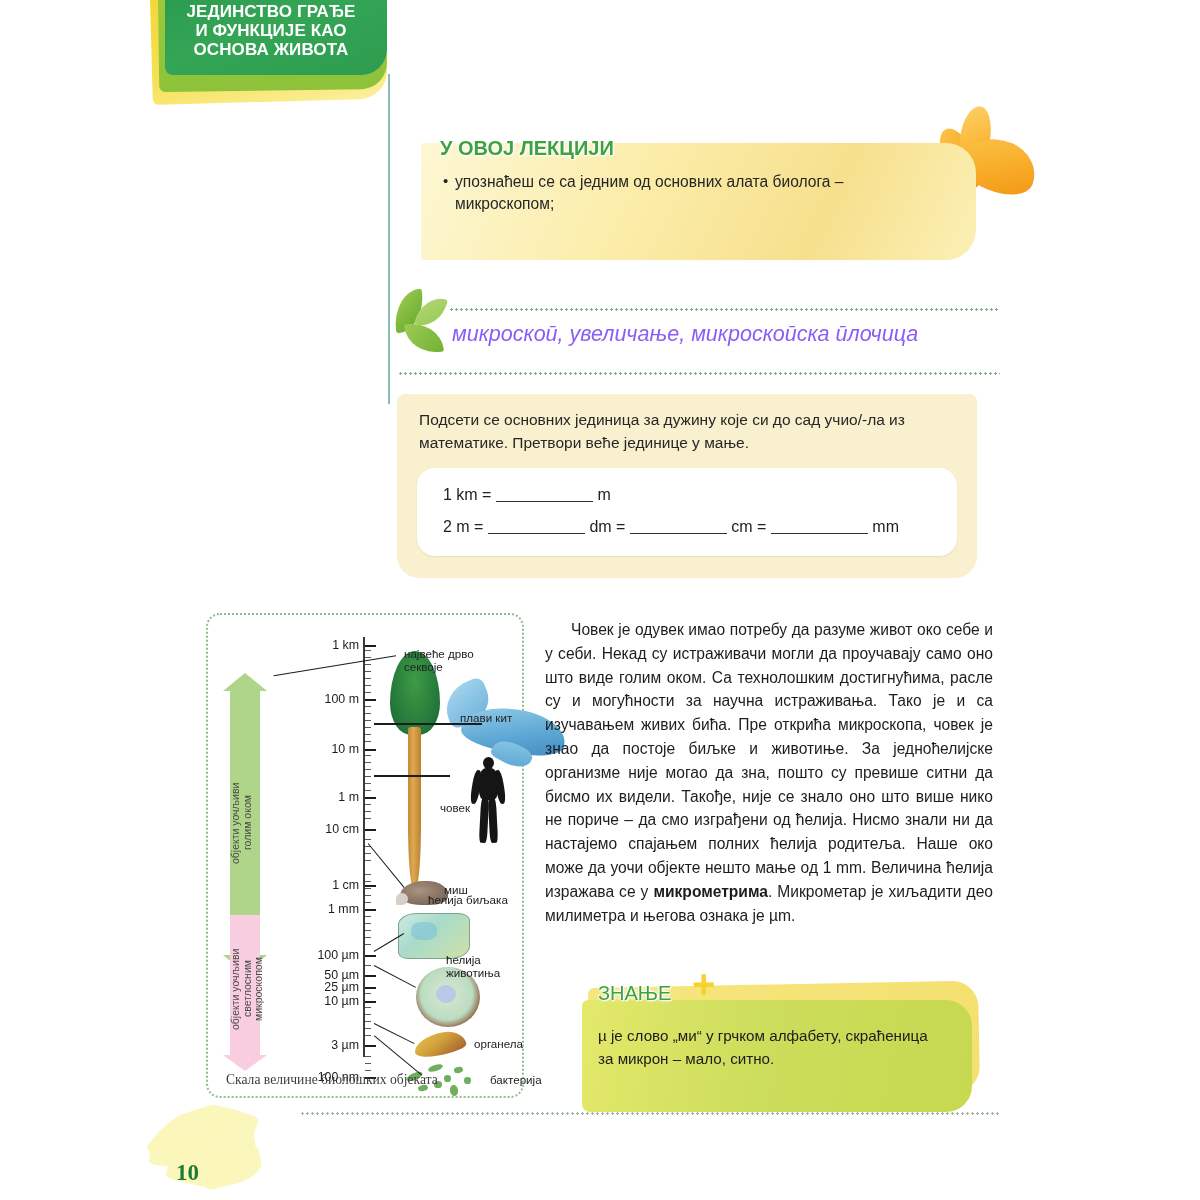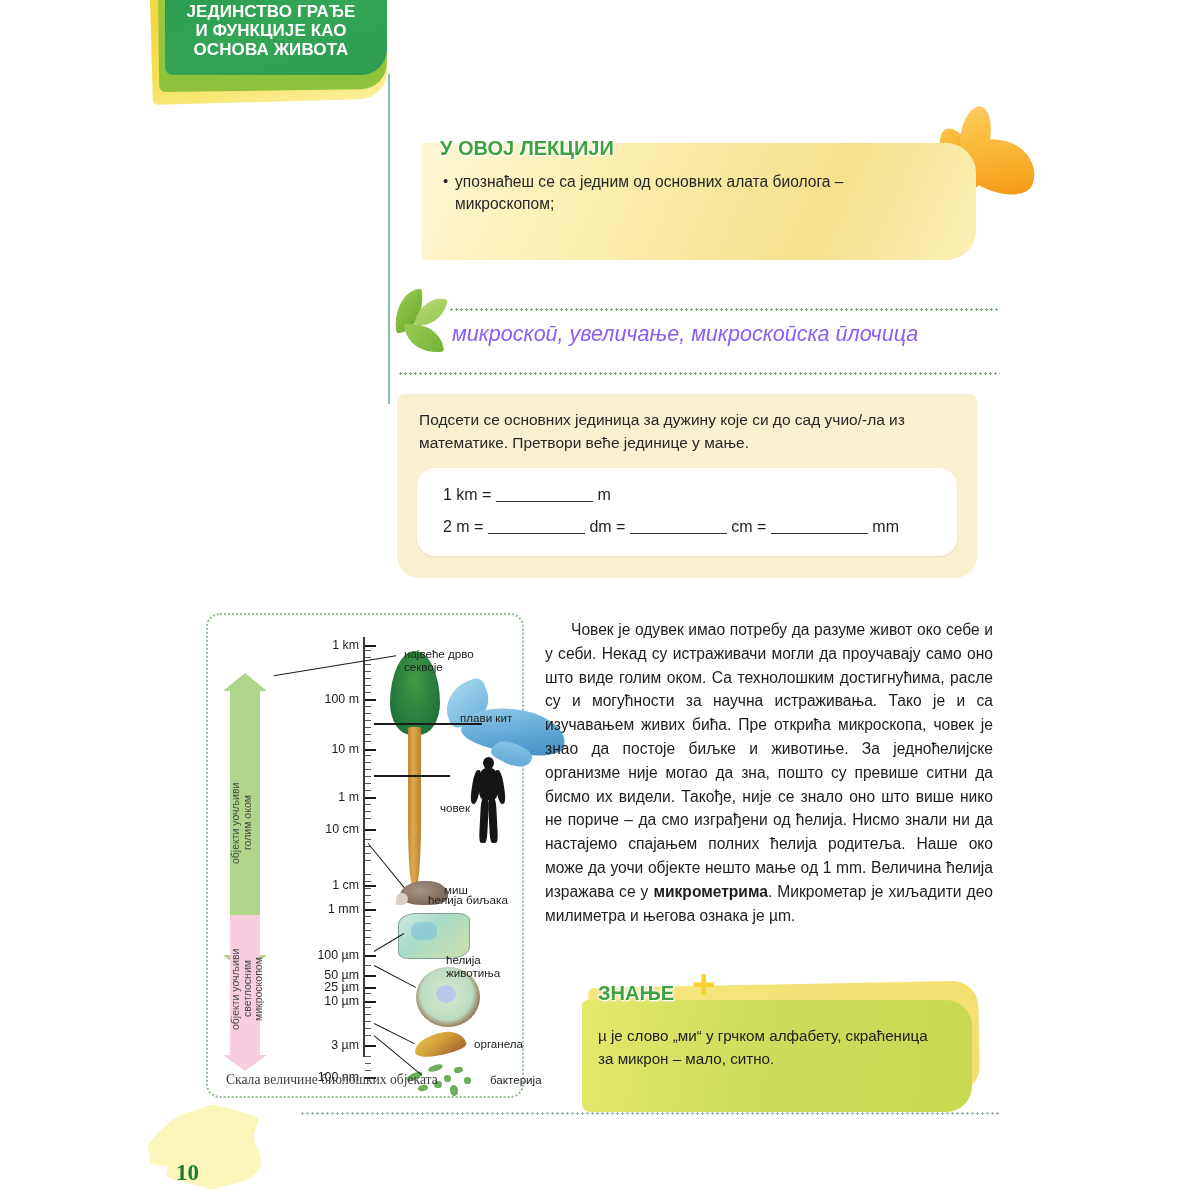--- a/index.html
+++ b/index.html
@@ -289,21 +289,21 @@
     border-radius: 6px 26px 26px 8px;
     transform: rotate(-1.1deg); transform-origin: left top;
   }
   .know-box {
     position: absolute; left: 582px; top: 1000px; width: 390px; height: 112px;
     background: linear-gradient(100deg, #e4e96a 0%, #cddd5c 45%, #c6d94f 100%);
     border-radius: 6px 26px 26px 8px;
   }
   .know-head {
     position: absolute; left: 16px; top: -18px;
-    font-size: 20px; font-weight: bold; color: #3da23f;
+    font-size: 20px; font-weight: normal; color: #3da23f;
     text-shadow: 0 0 5px #ffffff, 0 0 3px #ffffff, 1px 1px 0 #ffffff, -1px -1px 0 #ffffff;
   }
   .plus-badge {
     position: absolute; left: 110px; top: -32px; width: 34px; height: 34px;
     color: #f8d12e; font-size: 40px; line-height: 32px; font-weight: bold;
   }
   .know-text {
     position: absolute; left: 16px; top: 24px; right: 26px;
     font-size: 15.2px; line-height: 23px; color: #1d1d1d;
   }

